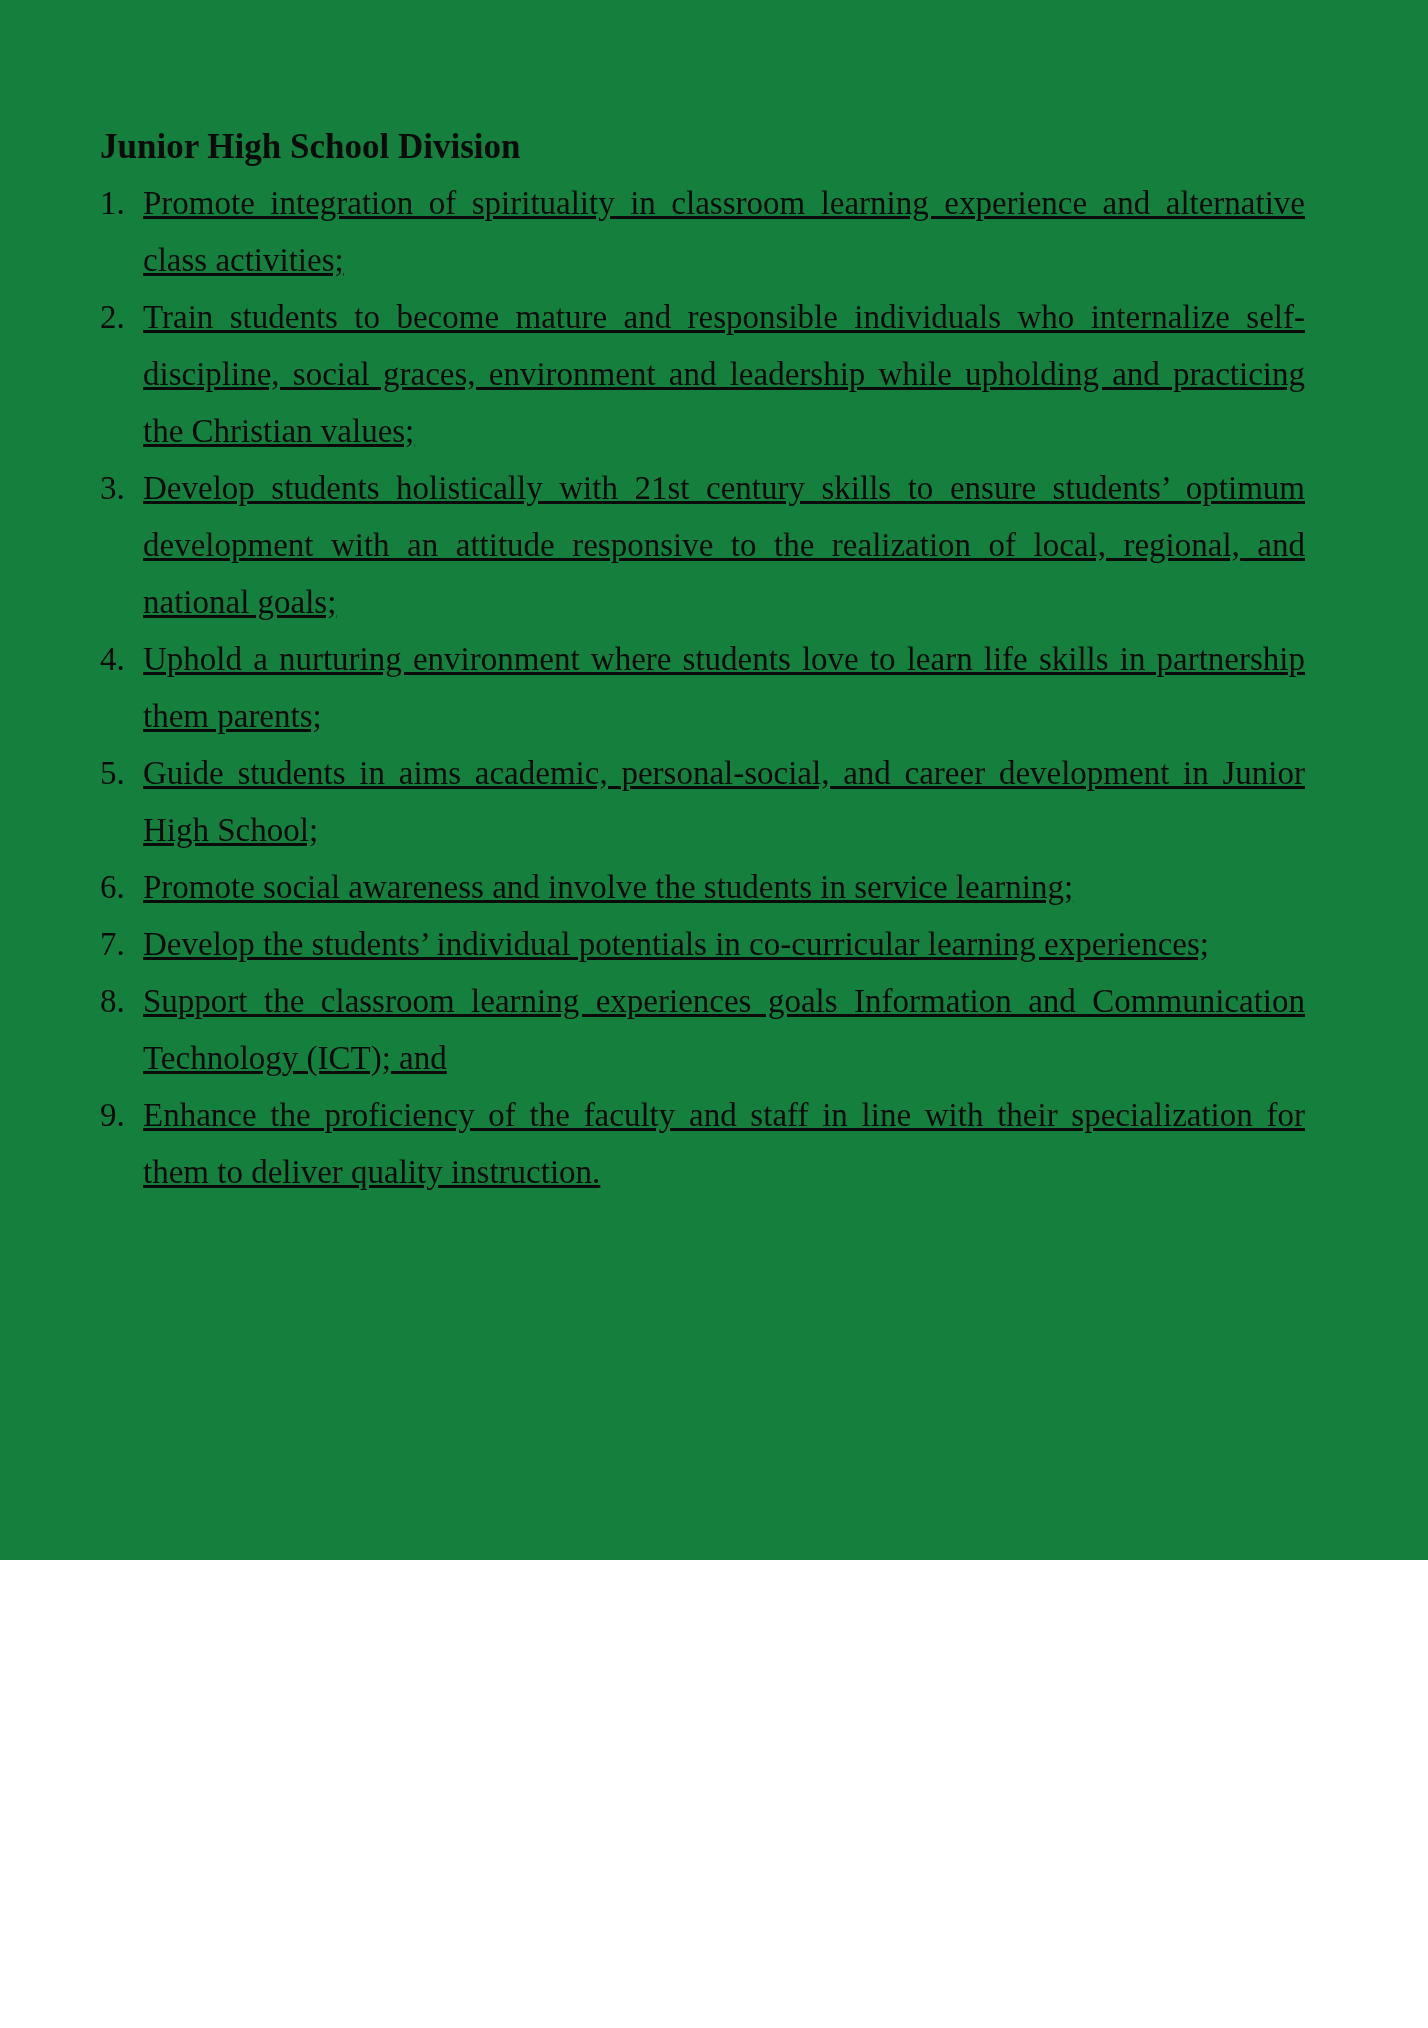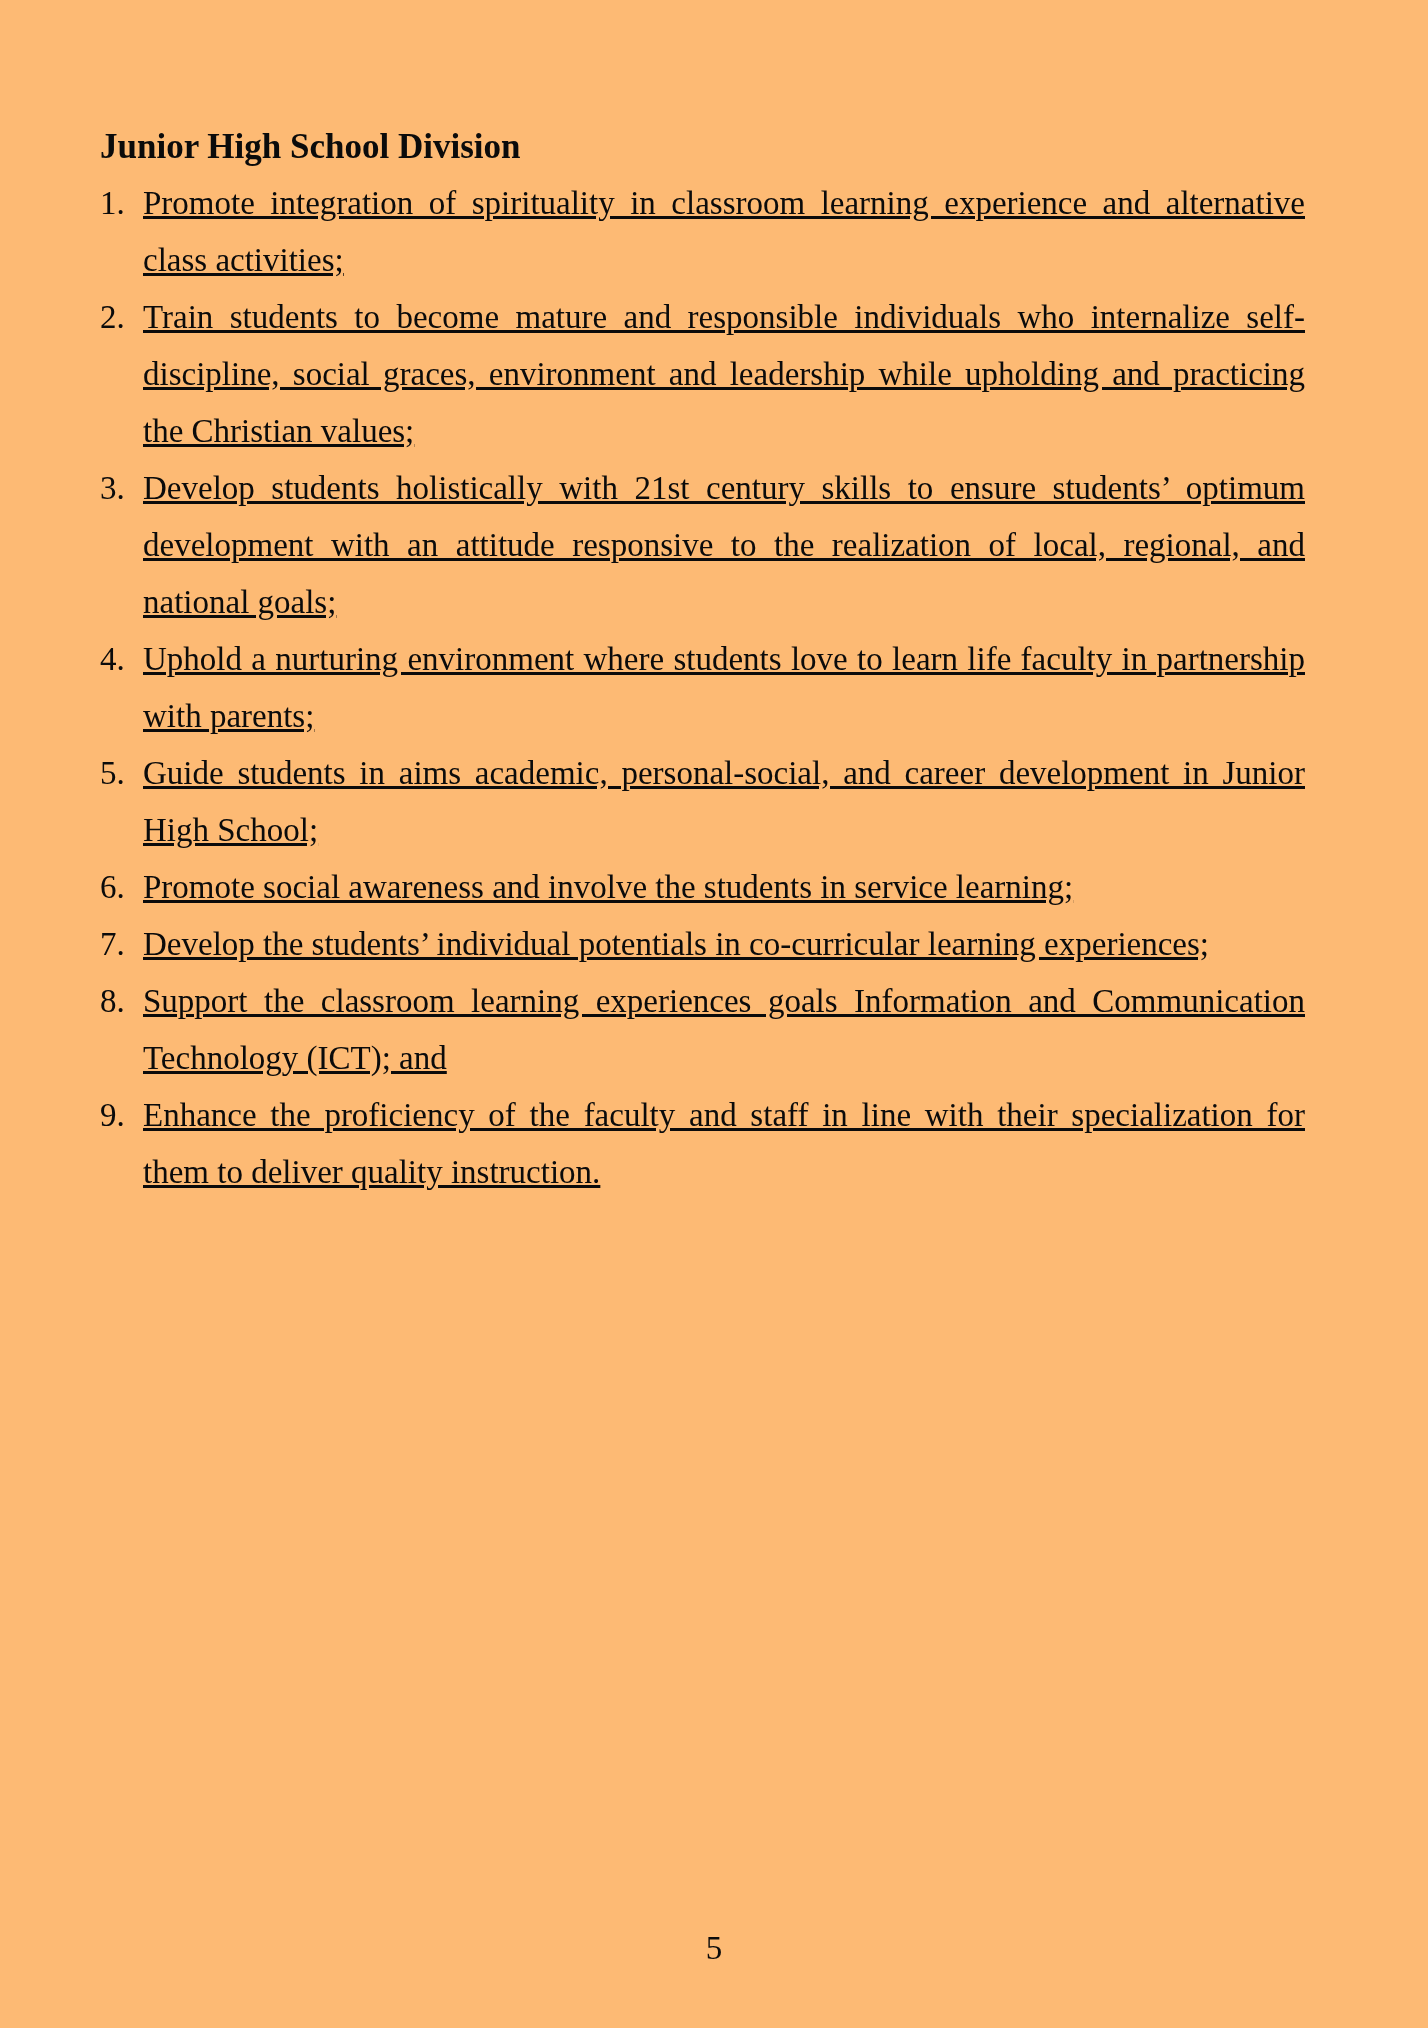--- a/index.html
+++ b/index.html
@@ -3,22 +3,22 @@
 <meta charset="utf-8">
 <style>
   html, body {
     margin: 0;
     padding: 0;
     background: #ffffff;
   }
   .page {
     position: relative;
     width: 1428px;
-    height: 2028px;
-    background: #fdba74;
+    height: 1560px;
+    background: #15803d;
     color: #0b0b0b;
     font-family: "Liberation Serif", "DejaVu Serif", serif;
     font-size: 33px;
     line-height: 57px;
     overflow: hidden;
   }
   .content {
     position: absolute;
     left: 100px;
     top: 118px;
@@ -88,21 +88,21 @@
       <li>
         <span class="num">2.</span>
         <span class="txt">Train students to become mature and responsible individuals who internalize self-discipline, social graces, environment and leadership while upholding and practicing the Christian values;</span>
       </li>
       <li>
         <span class="num">3.</span>
         <span class="txt">Develop students holistically with 21st century skills to ensure students’ optimum development with an attitude responsive to the realization of local, regional, and national goals;</span>
       </li>
       <li>
         <span class="num">4.</span>
-        <span class="txt">Uphold a nurturing environment where students love to learn life faculty in partnership with parents;</span>
+        <span class="txt">Uphold a nurturing environment where students love to learn life skills in partnership them parents;</span>
       </li>
       <li>
         <span class="num">5.</span>
         <span class="txt">Guide students in aims academic, personal-social, and career development in Junior High School;</span>
       </li>
       <li>
         <span class="num">6.</span>
         <span class="txt">Promote social awareness and involve the students in service learning;</span>
       </li>
       <li class="tight">

